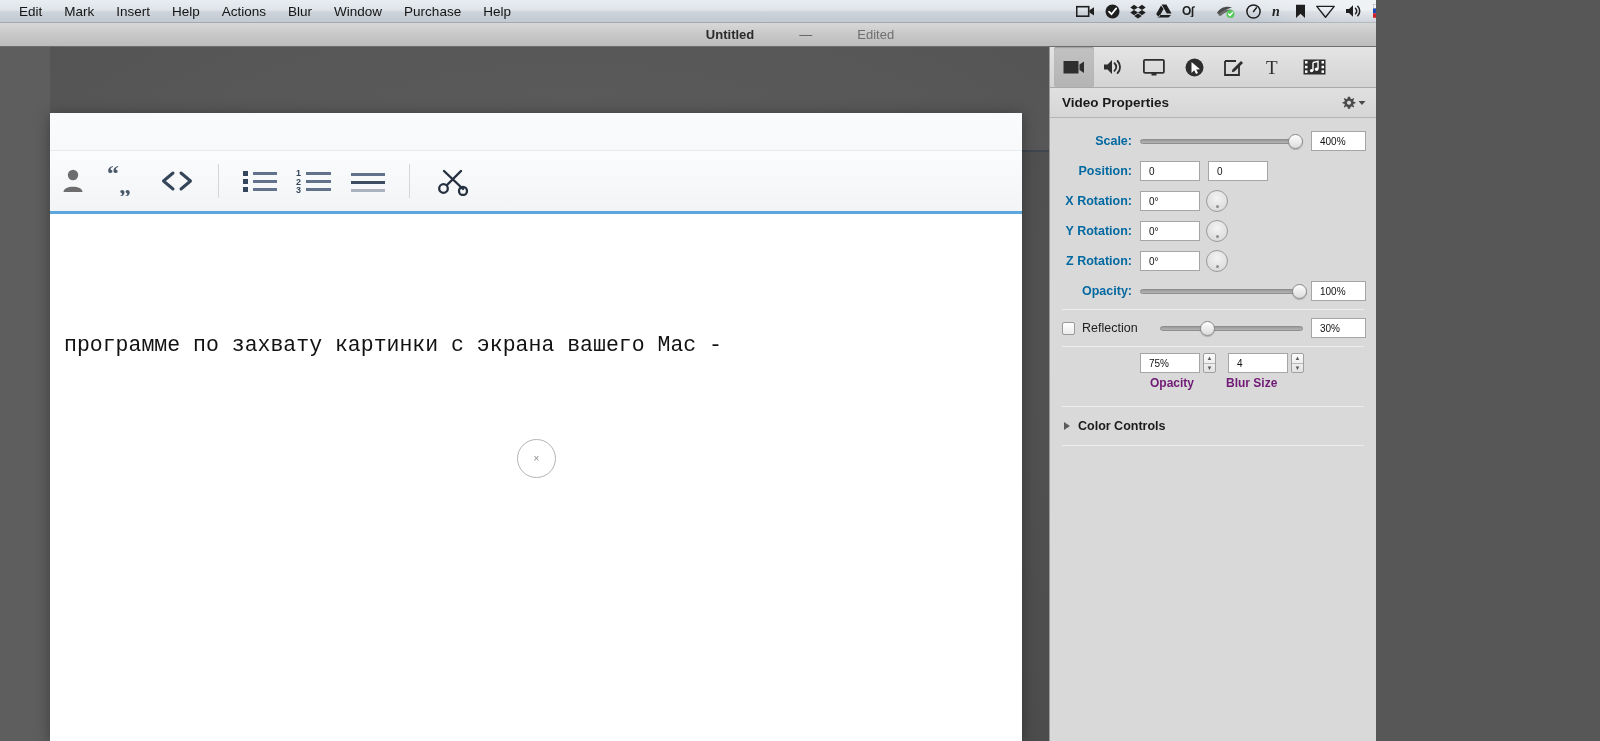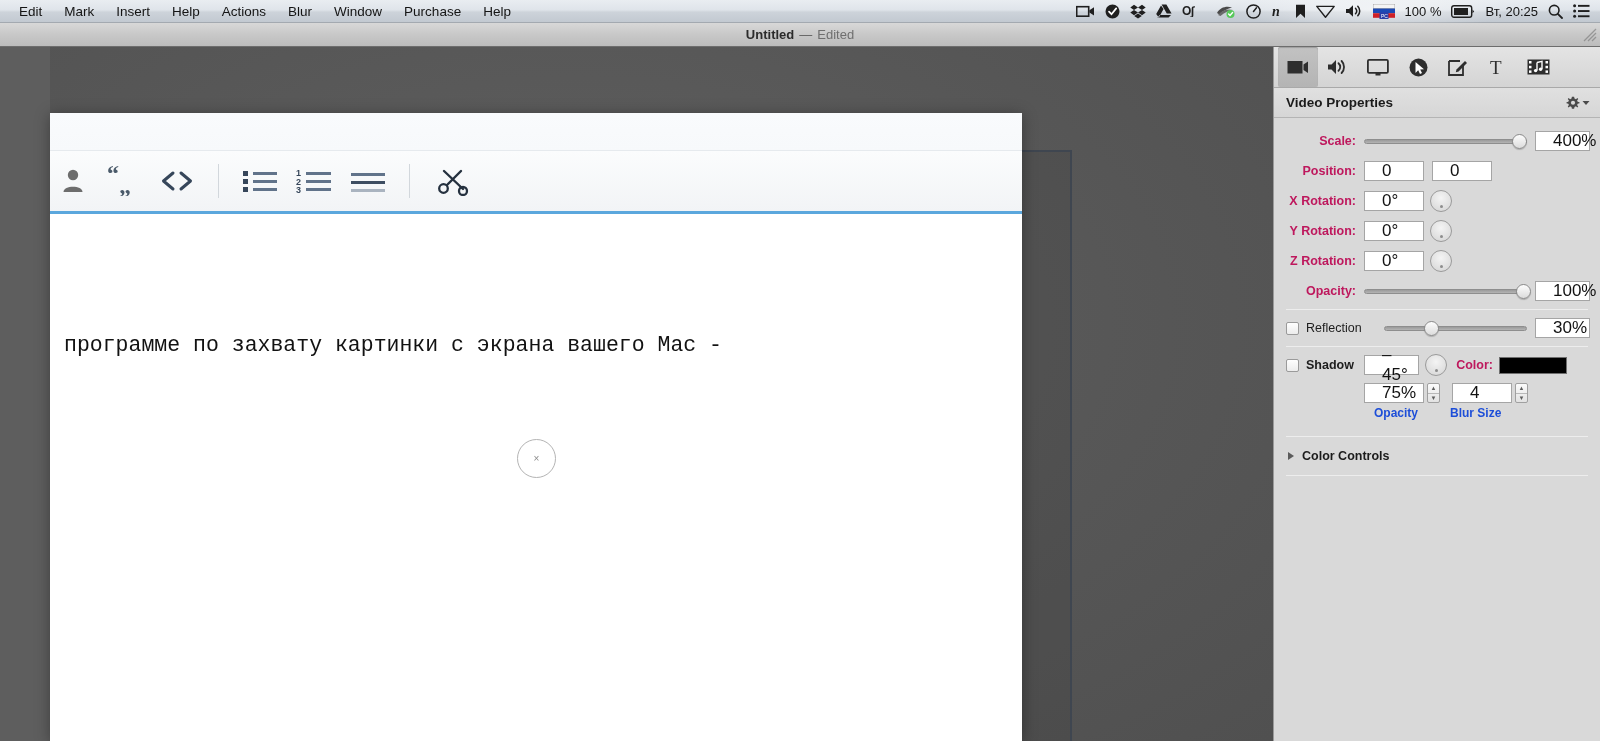--- a/index.html
+++ b/index.html
@@ -2,21 +2,21 @@
 <html><head>
 <meta charset="utf-8">
 <style>
   * { box-sizing: border-box; margin: 0; padding: 0; }
   html, body {
     width: 1600px; height: 741px;
     font-family: "Liberation Sans", sans-serif;
     overflow: hidden;
     background: #575757;
   }
-  #screen { position: relative; width: 1600px; height: 741px; overflow: hidden; }
+  #screen { position: relative; width: 1376px; height: 741px; overflow: hidden; }
 
   
   .menubar {
     position: absolute; top: 0; left: 0; width: 1600px; height: 23px;
     background: linear-gradient(to bottom, #e9edf1 0%, #dfe4ea 45%, #cdd3da 55%, #c2c9d1 100%);
     border-bottom: 1px solid #a3a9b0;
     display: flex; align-items: center;
     z-index: 60;
   }
   .menubar::after {
@@ -36,20 +36,21 @@
   .mb-icon { display: inline-flex; align-items: center; justify-content: center; height: 23px; color: #1f1f1f; }
   .mb-text { font-size: 13px; color: #131313; white-space: nowrap; }
 
   
   .titlebar {
     position: absolute; top: 23px; left: 0; width: 1600px; height: 24px;
     background: linear-gradient(to bottom, #d8d8d8 0%, #c8c8c8 50%, #bcbcbc 100%);
     border-bottom: 1px solid #6d6d6d;
     display: flex; align-items: center; justify-content: center;
     z-index: 55;
+    gap: 40px;
   }
   .titlebar .t-name { font-size: 13px; color: #2b2b2b; font-weight: bold; }
   .titlebar .t-sep  { font-size: 13px; color: #5d5d5d; margin: 0 5px; }
   .titlebar .t-state{ font-size: 13px; color: #6f6f6f; }
   .resize-corner {
     position: absolute; right: 3px; top: 5px; width: 14px; height: 14px;
     opacity: .55;
   }
 
   
@@ -164,25 +165,25 @@
   }
   .insp-title { font-size: 13.5px; font-weight: bold; color: #1b1b1b; }
   .gear { display: flex; align-items: center; gap: 2px; color: #4a4a4a; cursor: pointer; }
 
   .insp-body { padding: 8px 0 0 0; }
   .row {
     display: flex; align-items: center; height: 30px; padding: 0 10px 0 0;
   }
   .lbl {
     width: 90px; text-align: right; padding-right: 8px;
-    font-size: 12.5px; color: #be185d; font-weight: bold;
+    font-size: 12.5px; color: #0369a1; font-weight: bold;
   }
   .field {
     background: #fff; border: 1px solid #a5a5a5; height: 20px;
-    font-size: 17px; color: #111; padding: 0 17px;
+    font-size: 10px; color: #111; padding: 0 8px;
     display: flex; align-items: center;
     font-family: "Liberation Sans", sans-serif;
   }
   .field.w60 { width: 60px; }
   .field.w55 { width: 55px; }
 
   .slider { position: relative; height: 18px; display: flex; align-items: center; flex: 1; margin-right: 8px; }
   .slider .track {
     width: 100%; height: 5px; border-radius: 3px;
     background: linear-gradient(to bottom, #9a9a9a, #b4b4b4);
@@ -230,21 +231,21 @@
   .stepper i { flex: 1; display: flex; align-items: center; justify-content: center; font-size: 6px; color: #5d5d5d; font-style: normal;}
   .stepper i:first-child { border-bottom: 1px solid #b8b8b8; }
   .plus-btn {
     width: 26px; height: 19px; margin-left: auto; margin-right: 10px;
     background: linear-gradient(to bottom, #fcfcfc, #e4e4e4);
     border: 1px solid #9c9c9c; border-radius: 3px;
     display: flex; align-items: center; justify-content: center;
     font-size: 14px; color: #2e2e2e; line-height: 1;
   }
   .sub-lbl-row { display:flex; padding-left: 100px; height: 18px; align-items: flex-start;}
-  .sub-lbl { font-size: 12px; color: #1d4ed8; font-weight: bold;}
+  .sub-lbl { font-size: 12px; color: #701a75; font-weight: bold;}
 </style>
 </head>
 <body>
 
 <div id="screen">
 
   <div class="menubar">
     <div class="menu-left">
       <div class="menu-item">Edit</div>
       <div class="menu-item">Mark</div>
@@ -614,30 +615,20 @@
         <span class="cbox"></span>
         <span class="nm" style="font-size:12.5px;font-weight:normal;width:78px;">Reflection</span>
         <div class="slider">
           <div class="track"></div>
           <div class="knob" style="left:28%;"></div>
         </div>
         <div class="field w55">30%</div>
       </div>
       <div class="hr"></div>
 
-      <div class="row" style="padding-left:12px;">
-        <span class="cbox"></span>
-        <span class="nm" style="font-size:12.5px;font-weight:bold;width:58px;">Shadow</span>
-        <div class="field w55">–45°</div>
-        <div class="dial">
-            <span class="dot"></span>
-          </div>
-        <span class="lbl" style="width:52px;padding-right:6px;">Color:</span>
-        <div class="swatch"></div>
-      </div>
 
 
       <div class="row" style="height:26px;">
         <span class="lbl"></span>
         <div class="field w60">75%</div>
         <div class="stepper">
             <i>▲</i>
             <i>▼</i>
           </div>
         <div style="width:12px;"></div>

